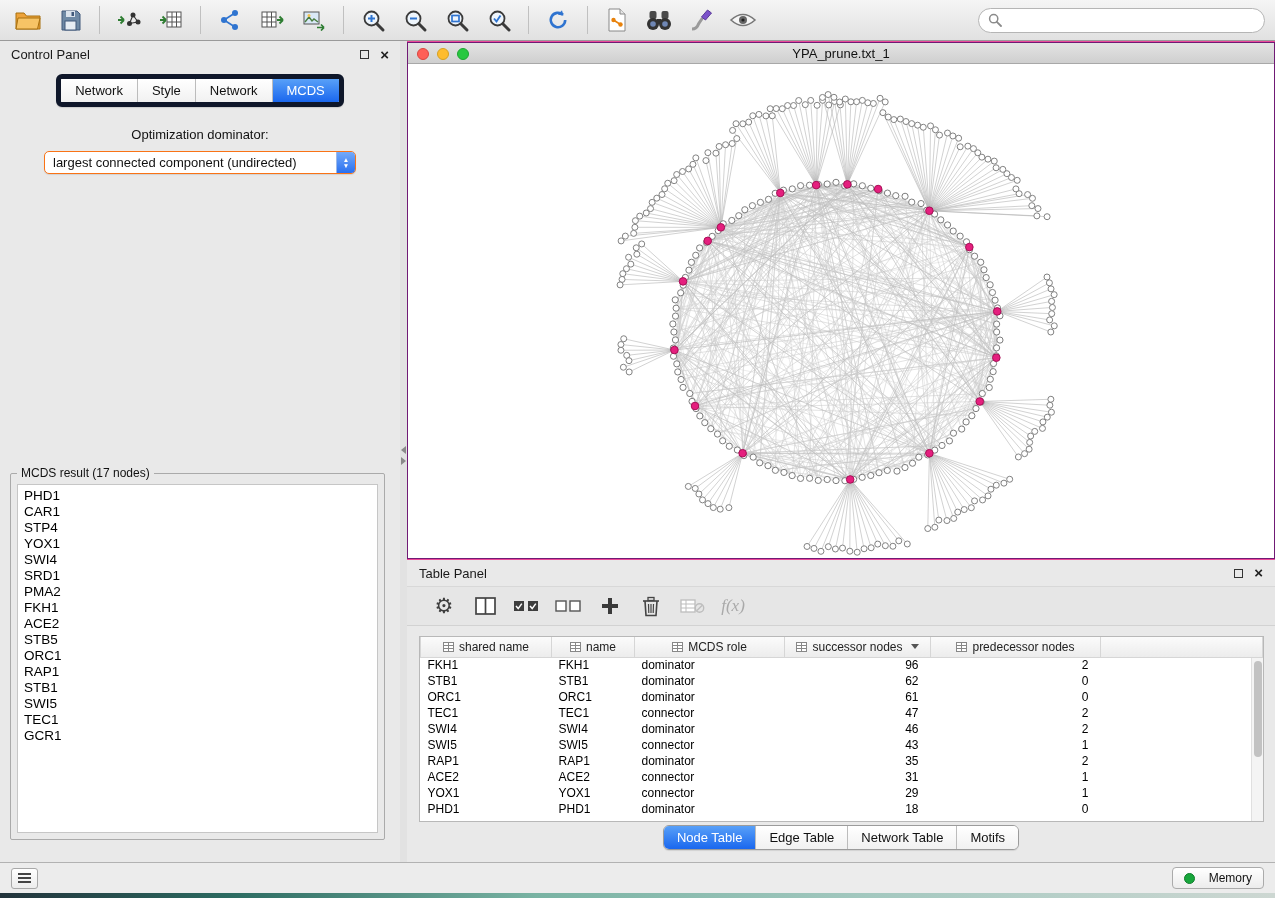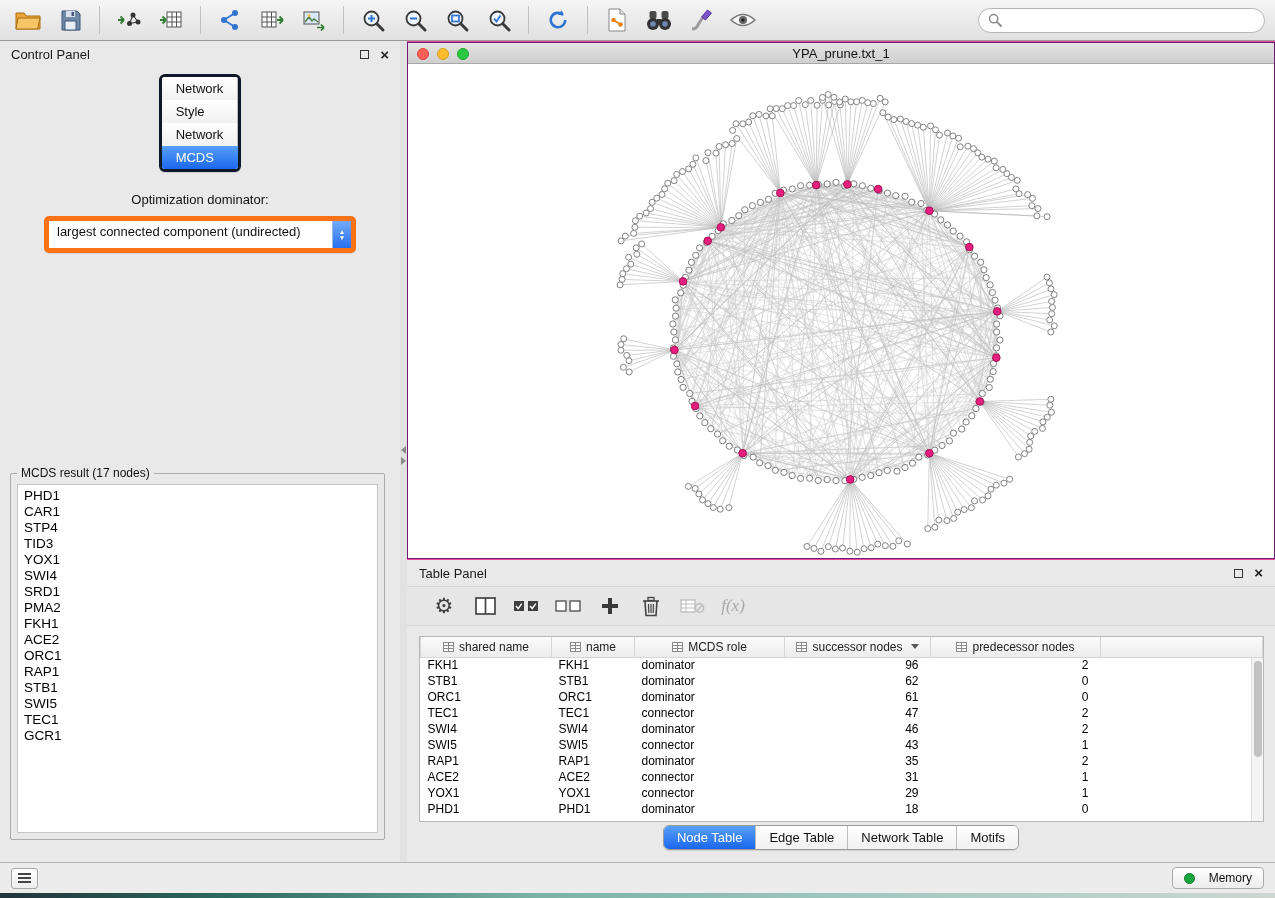--- a/index.html
+++ b/index.html
@@ -17,28 +17,28 @@
     border-radius:13px; display:flex; align-items:center; padding:0 9px; gap:6px; }
   .search-box input { border:none; outline:none; flex:1; font-size:13px; background:transparent; font-family:"Liberation Sans",sans-serif; }
 
   
   #control-panel { position:absolute; top:41px; left:0; width:400px; bottom:36px; background:#e9e9e9; }
   .panel-header { height:27px; display:flex; align-items:center; padding:0 11px; font-size:13px; color:#1a1a1a; }
   .win-btns { margin-left:auto; display:flex; gap:11px; align-items:center; }
   .win-float { width:9px; height:9px; border:1.5px solid #333; }
   .win-close { font-size:15px; font-weight:bold; color:#222; line-height:10px; }
 
-  .seg { display:flex; width:fit-content; margin:6px auto 0; border:3px solid #0f172a; border-radius:6px; overflow:hidden;
-    background:#fdfdfd; box-shadow:0 1px 1px rgba(0,0,0,.12);flex-direction:column; }
+  .seg { display:flex; width:fit-content; margin:6px auto 0; border:5px solid #0f172a; border-radius:6px; overflow:hidden;
+    background:#fdfdfd; box-shadow:0 1px 1px rgba(0,0,0,.12); }
   .seg .tab { padding:4px 14px; font-size:13px; color:#111; border-right:1px solid #bcbcbc; background:linear-gradient(#fff,#f1f1f1); }
   .seg .tab:last-child { border-right:none; }
   .seg .tab.active { background:linear-gradient(#58a0f8,#1a67ee); color:#fff; }
 
   .opt-label { text-align:center; font-size:13px; margin-top:20px; color:#111; }
-  .combo { display:flex; align-items:stretch; margin:9px 44px 0; height:37px; border:5px solid #f97316; border-radius:5px;
+  .combo { display:flex; align-items:stretch; margin:9px 44px 0; height:23px; border:1px solid #f97316; border-radius:5px;
     background:#fff; box-shadow:0 1px 1px rgba(0,0,0,.10); overflow:hidden; }
   .combo .value { flex:1; font-size:13px; padding:3px 8px 0; white-space:nowrap; overflow:hidden; color:#111; }
   .combo .stepper { width:19px; background:linear-gradient(#74aaf9,#2a70ef); color:#fff; display:flex; flex-direction:column;
     align-items:center; justify-content:center; font-size:6.5px; line-height:6px; border-left:1px solid #9db9e8; }
   .btn-row { display:flex; justify-content:center; gap:13px; margin-top:12px; }
   .btn { background:linear-gradient(#ffffff,#efefef); border:1px solid #adadad; border-radius:5px; padding:3px 14px;
     font-size:13px; color:#111; box-shadow:0 1px 1px rgba(0,0,0,.08); }
   .btn.focused { border-color:#6f9ff4; box-shadow:0 0 0 3px rgba(110,160,245,.55); }
 
   #mcds-fieldset { position:absolute; left:10px; right:15px; top:425px; bottom:22px;
@@ -277,27 +277,27 @@
         </div>
     </div>
 
 
     <fieldset id="mcds-fieldset">
       <legend>MCDS result (17 nodes)</legend>
       <div class="result-list">
           <div class="mcds-item">PHD1</div>
           <div class="mcds-item">CAR1</div>
           <div class="mcds-item">STP4</div>
-          <div class="mcds-item">TID3</div>
           <div class="mcds-item">YOX1</div>
           <div class="mcds-item">SWI4</div>
           <div class="mcds-item">SRD1</div>
           <div class="mcds-item">PMA2</div>
           <div class="mcds-item">FKH1</div>
           <div class="mcds-item">ACE2</div>
+          <div class="mcds-item">STB5</div>
           <div class="mcds-item">ORC1</div>
           <div class="mcds-item">RAP1</div>
           <div class="mcds-item">STB1</div>
           <div class="mcds-item">SWI5</div>
           <div class="mcds-item">TEC1</div>
           <div class="mcds-item">GCR1</div>
         </div>
     </fieldset>
   </div>
 

